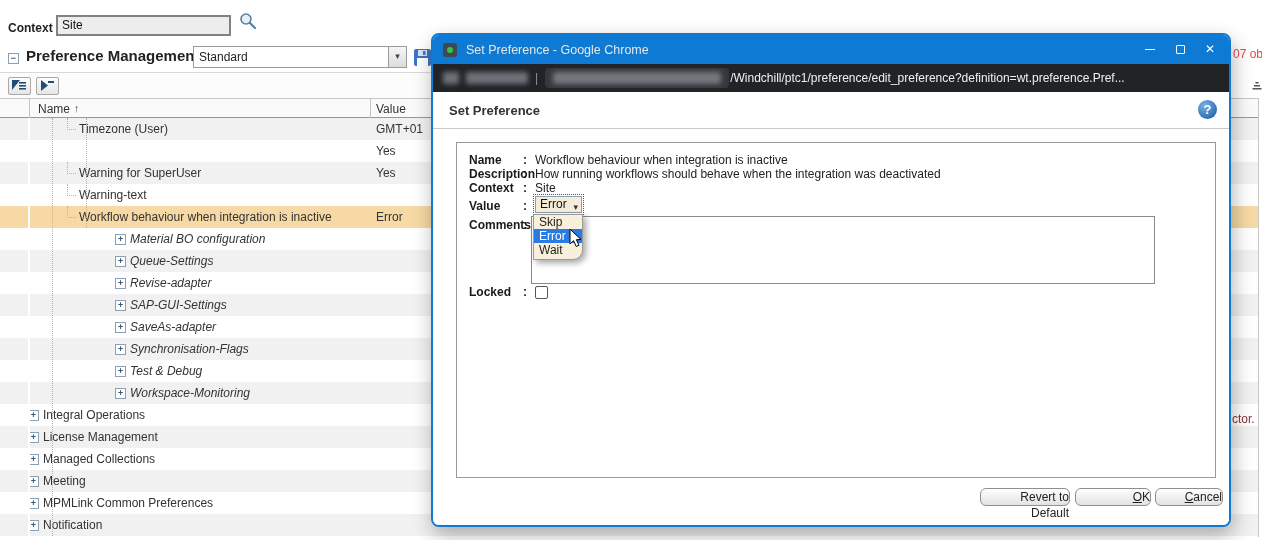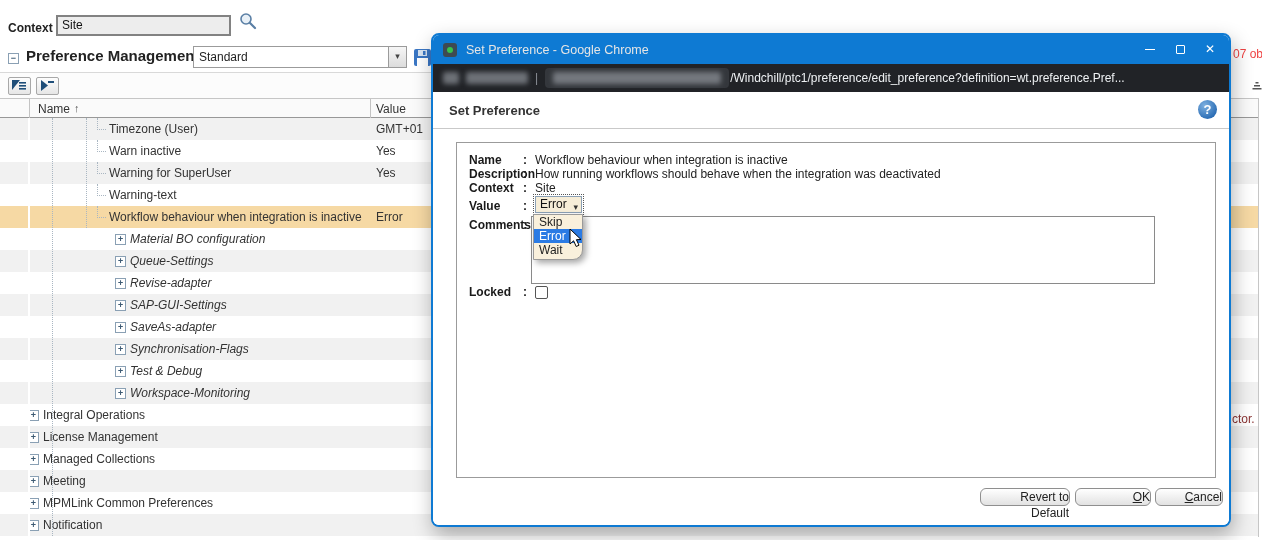--- a/index.html
+++ b/index.html
@@ -32,21 +32,21 @@
   .thead .hsep1 { position:absolute; left:29px; top:0; width:1px; height:19px; background:#c3c3c3; }
   .thead .hsep2 { position:absolute; left:370px; top:0; width:1px; height:19px; background:#c3c3c3; }
 
   .tbody { left:0; top:118px; width:1259px; height:418px; border-bottom:1px solid #aaa; }
   .trow { height:22px; line-height:22px; position:relative; background:#fff; white-space:nowrap; }
   .trow.stripe { background:#f1f1f1; }
   .trow.sel { background:#f6d9a4; }
   .trow .cname { position:absolute; left:0; top:0; height:22px; }
   .trow.lvl1 .cname { padding-left:28px; }
   .trow.lvl2 .cname { padding-left:115px;font-style:italic; }
-  .trow.lvl3 .cname { padding-left:97px; }
+  .trow.lvl3 .cname { padding-left:67px; }
   .trow .pbox { margin-right:4px; cursor:pointer; }
   .lconn { display:inline-block; width:9px; height:12px; border-left:1px dotted #a9b6c2; border-bottom:1px dotted #a9b6c2; margin-right:3px; vertical-align:3px; }
   .trow .cval { position:absolute; left:376px; top:0; height:22px; color:#333; }
   .guide1 { left:52px; top:118px; width:1px; height:418px; border-left:1px dotted #a9b6c2; }
   .guide2 { left:86px; top:118px; width:1px; height:110px; border-left:1px dotted #a9b6c2; }
   .colgap { left:28px; top:118px; width:2px; height:418px; background:#fff; }
   .tright { left:1258px; top:98px; width:1px; height:439px; background:#c6c6c6; }
 
   .frag-count { left:1233px; top:47px; color:#ef4444; white-space:nowrap; }
   .frag-sort  { left:1252px; top:80px; }
@@ -152,21 +152,20 @@
     <span class="hsep2"></span>
     <span class="hvalue">Value</span>
   </div>
 
   <div class="abs tbody">
       <div class="trow lvl3 stripe">
         <div class="cname"><span class="lconn"></span><span>Timezone (User)</span></div>
         <div class="cval">GMT+01</div>
       </div>
       <div class="trow lvl3">
-        <div class="cname"><span class="lconn"></span><span>Warn inactive</span></div>
         <div class="cval">Yes</div>
       </div>
       <div class="trow lvl3 stripe">
         <div class="cname"><span class="lconn"></span><span>Warning for SuperUser</span></div>
         <div class="cval">Yes</div>
       </div>
       <div class="trow lvl3">
         <div class="cname"><span class="lconn"></span><span>Warning-text</span></div>
         <div class="cval"></div>
       </div>

